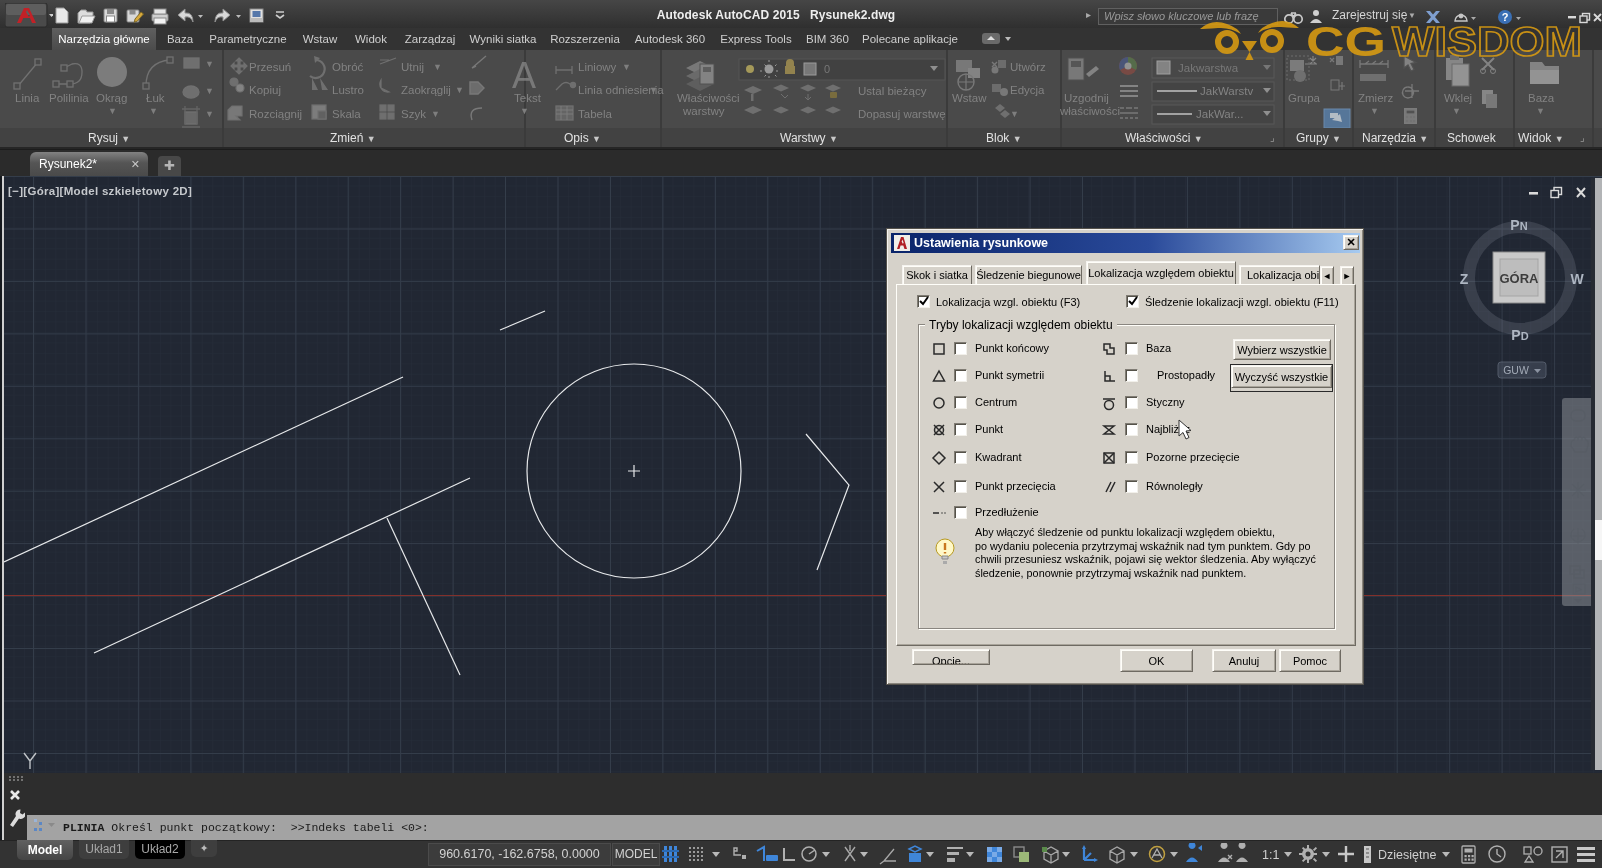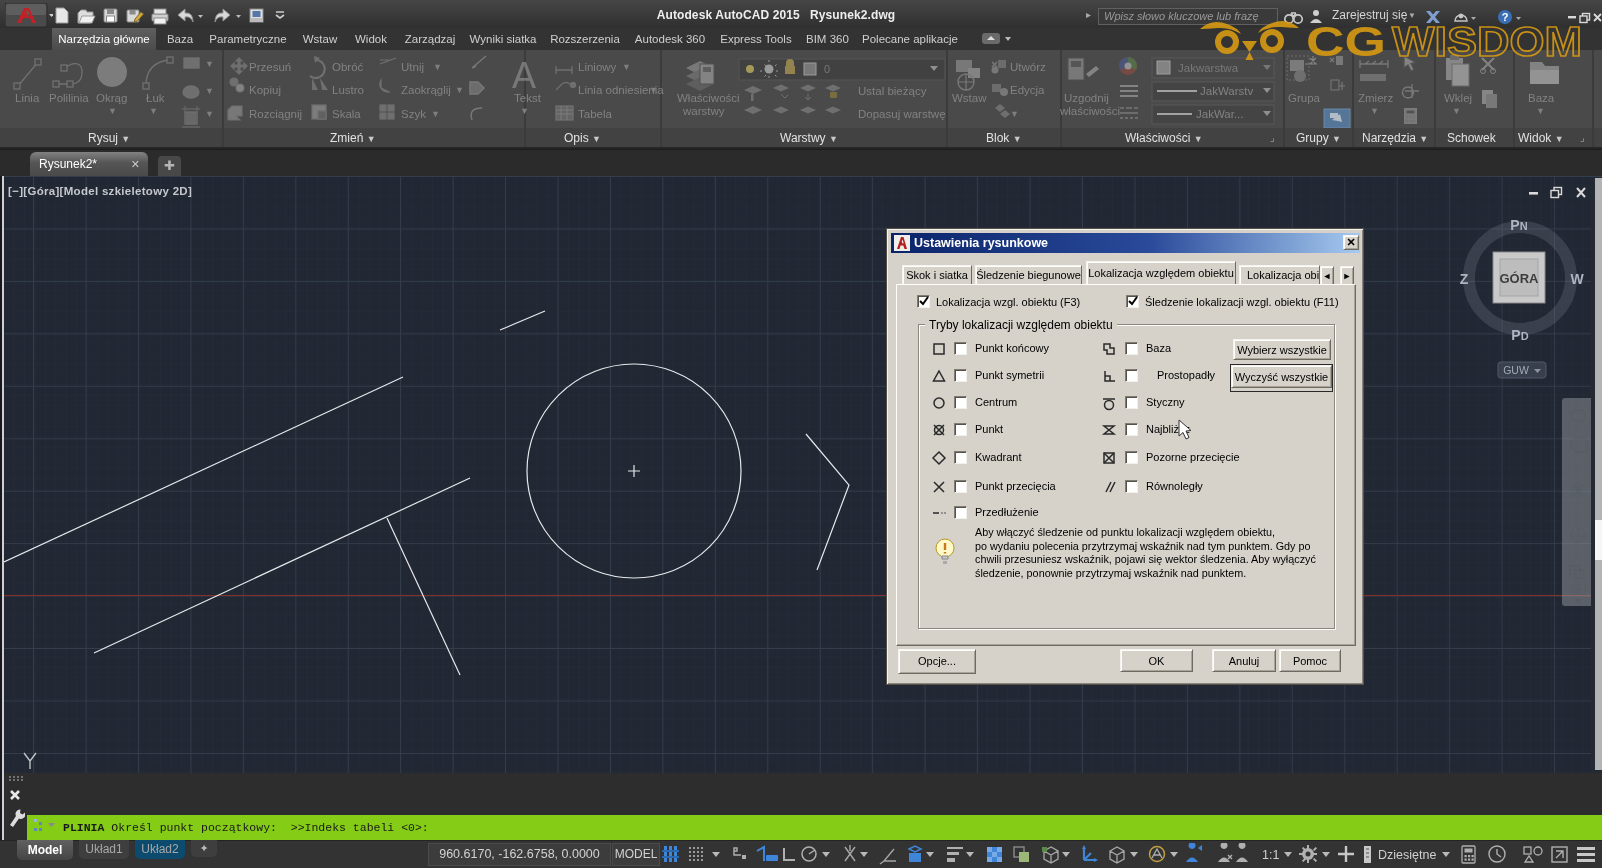--- a/index.html
+++ b/index.html
@@ -38,21 +38,21 @@
     background:#484848; color:#b5b5b5; text-align:center; line-height:20px; font-size:13px;}
 
   
   #draw { left:4px; top:176px; width:1598px; height:597px; background:#212733; overflow:hidden; }
   #leftedge { left:0; top:176px; width:4px; height:664px; background:linear-gradient(90deg,#15181d 0 2px,#d0d0d0 2px 4px); }
 
   
   #cmd { left:4px; top:773px; width:1598px; height:67px; background:#2d2d2d; }
   #cmd-hist { position:absolute; left:23px; top:0; width:1575px; height:42px; background:#cbcbcb;
     font-family:"Liberation Mono",monospace; font-size:11.5px; color:#111; padding:4px 0 0 5px; line-height:16px;}
-  #cmd-line { position:absolute; left:23px; top:42px; width:1575px; height:25px; background:#84cc16;
+  #cmd-line { position:absolute; left:23px; top:42px; width:1575px; height:25px; background:#a3a3a3;
     font-family:"Liberation Mono",monospace; font-size:11.5px; color:#1a1a1a; line-height:25px; }
 
   
   #status { left:0; top:840px; width:1602px; height:28px; background:#333333; border-top:1px solid #232323; }
   .stab { position:absolute; font-size:12px; text-align:center; }
   .sbox { position:absolute; background:#3c3c3c; border:1px solid #4b4b4b; }
 
   
   #dlg { left:886px; top:228px; width:478px; height:457px; background:#d6d2ca;
     border:1px solid #55524c; box-shadow: inset 1px 1px 0 #f5f3ef, inset -1px -1px 0 #8a867e; font-size:12px; color:#000;}
@@ -505,21 +505,21 @@
           <rect x="5" y="3" width="3" height="3"></rect>
           <rect x="0" y="0" width="3" height="3" fill="#9ab4d8"></rect>
         </g>
         <path d="M14 4 l7 0 l-3.5 4 z" fill="#8a8a8a"></path>
       </svg><span style="font-weight:bold;">PLINIA</span> Określ punkt początkowy:&nbsp;&nbsp;&gt;&gt;Indeks tabeli &lt;0&gt;:</div>
 </div>
 
 <div class="abs" id="status"></div>
 <div class="abs stab" style="left:17px;top:840px;width:56px;height:20px;background:linear-gradient(#606060,#454545);border-radius:0 0 5px 5px;color:#fff;font-weight:bold;line-height:20px;">Model</div>
 <div class="abs stab" style="left:79px;top:840px;width:50px;height:19px;background:#3e3e3e;border-radius:0 0 5px 5px;color:#a8a8a8;line-height:19px;">Układ1</div>
-<div class="abs stab" style="left:135px;top:840px;width:50px;height:19px;background:#0c4a6e;border-radius:0 0 5px 5px;color:#a8a8a8;line-height:19px;">Układ2</div>
+<div class="abs stab" style="left:135px;top:840px;width:50px;height:19px;background:#000000;border-radius:0 0 5px 5px;color:#a8a8a8;line-height:19px;">Układ2</div>
 <div class="abs stab" style="left:191px;top:840px;width:26px;height:17px;background:#3e3e3e;border-radius:0 0 5px 5px;color:#bbb;line-height:16px;font-size:11px;">✦</div>
 <div class="abs sbox" style="left:428px;top:843px;width:183px;height:23px;color:#d2d2d2;font-size:12.5px;text-align:center;line-height:21px;">960.6170, -162.6758, 0.0000</div>
 <div class="abs sbox" style="left:612px;top:843px;width:48px;height:23px;color:#d2d2d2;font-size:12px;text-align:center;line-height:21px;">MODEL</div>
 <svg class="abs" style="left:662px;top:843px;" width="940" height="24">
 
   <g fill="#3f86d9">
       <rect x="2" y="3" width="3" height="16"></rect>
       <rect x="7" y="3" width="3" height="16"></rect>
       <rect x="12" y="3" width="3" height="16"></rect>
       <rect x="0" y="7" width="17" height="2" fill="#2a6ab4"></rect>
@@ -783,21 +783,21 @@
     <div class="d" style="left:343px;top:135px;width:103px;height:28px;border:1px solid #2a2a2a;z-index:4;">
       <div class="btn3" style="width:101px;height:23px;line-height:23px;">Wyczyść wszystkie</div>
     </div>
     <svg class="d" style="left:46px;top:308px;z-index:4;" width="24" height="36">
       <circle cx="12" cy="11" r="9" fill="#fff8c8" stroke="#b89a20"></circle>
       <path d="M9 19 h6 v3 h-6 z" fill="#c8c8c8" stroke="#888"></path>
       <path d="M10 24 h4 v3 h-4 z" fill="#aaa"></path>
       <path d="M12 6 v7 m0 2 v1.5" stroke="#c87820" stroke-width="2.4" fill="none"></path>
     </svg>
     <div class="d" style="left:88px;top:297px;width:380px;font-size:10.8px;line-height:13.6px;z-index:4;color:#000;">Aby włączyć śledzenie od punktu lokalizacji względem obiektu,<br>po wydaniu polecenia przytrzymaj wskaźnik nad tym punktem. Gdy po<br>chwili przesuniesz wskaźnik, pojawi się wektor śledzenia. Aby wyłączyć<br>śledzenie, ponownie przytrzymaj wskaźnik nad punktem.</div>
-    <div class="d btn3" style="left:11px;top:420px;width:78px;height:25px;line-height:23px;z-index:4;">Opcje...</div>
+    <div class="d btn3" style="left:25px;top:420px;width:78px;height:16px;line-height:23px;z-index:4;">Opcje...</div>
     <div class="d btn3" style="left:233px;top:420px;width:73px;height:23px;line-height:23px;z-index:4;">OK</div>
     <div class="d btn3" style="left:325px;top:420px;width:64px;height:23px;line-height:23px;z-index:4;">Anuluj</div>
     <div class="d btn3" style="left:392px;top:420px;width:62px;height:23px;line-height:23px;z-index:4;">Pomoc</div>
     <svg class="d" style="left:290px;top:190px;z-index:6;" width="16" height="24">
       <path d="M2 1 L2 17 L6 13.5 L9 20 L12 18.5 L9 12 L14 11.5 Z" fill="#fff" stroke="#333" stroke-width="1"></path>
     </svg>
 </div>
 
 <svg class="abs" id="wm" viewBox="0 0 405 48">
   <g opacity="0.9">

